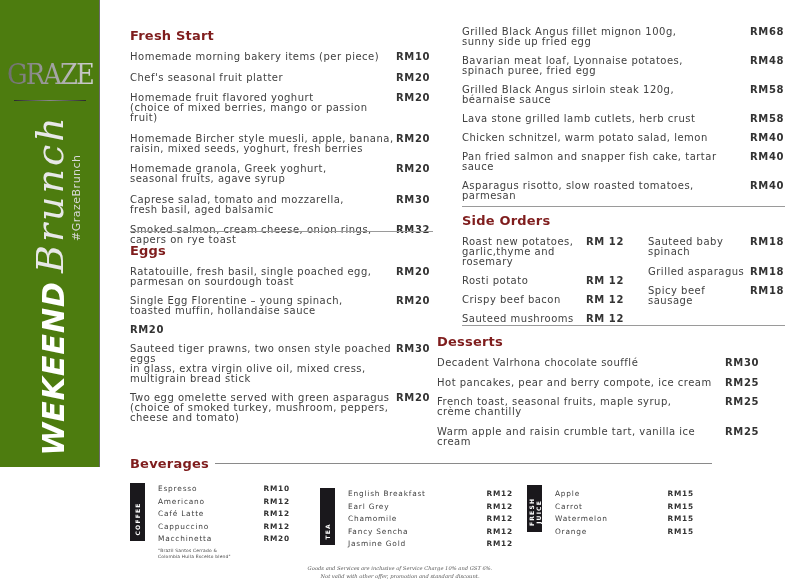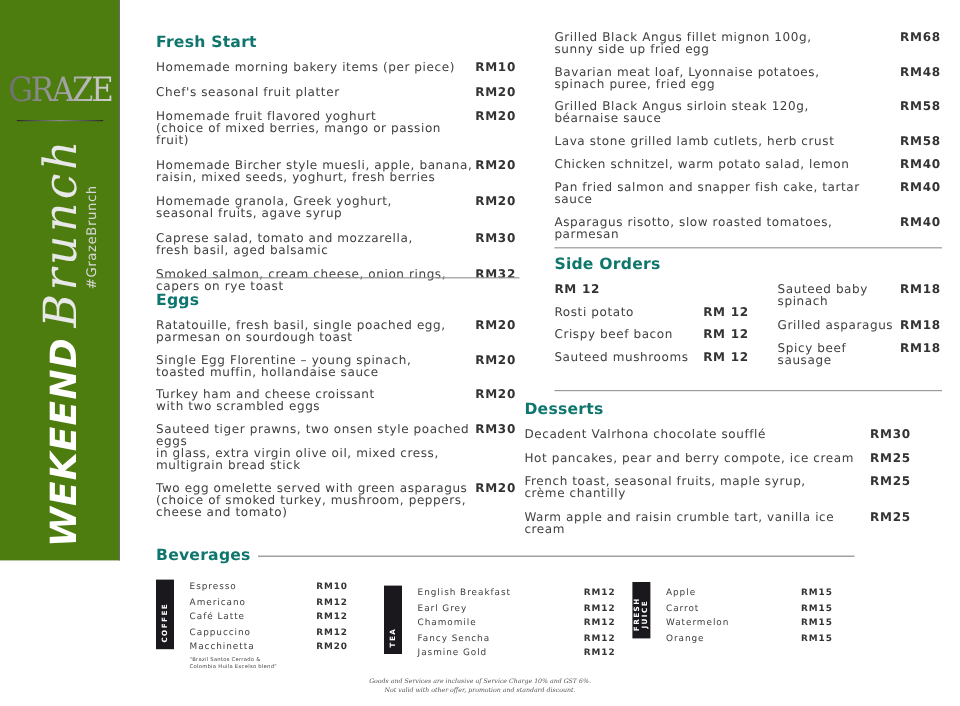--- a/index.html
+++ b/index.html
@@ -40,21 +40,21 @@
   .vt-tag {
     position: absolute; left: 32px; bottom: -14px;
     font-family: "DejaVu Sans", sans-serif; font-size: 11px; color: #d8d8d8;
     letter-spacing: 0.5px;
   }
 
   
   .section { position: absolute; }
   .section-title {
     font-family: "DejaVu Sans", sans-serif; font-weight: bold; font-size: 13px;
-    color: #0f766e; margin-bottom: 9px; letter-spacing: 0.2px;
+    color: #7f1d1d; margin-bottom: 9px; letter-spacing: 0.2px;
   }
   .item {
     display: flex; justify-content: space-between; align-items: flex-start;
     font-size: 10px; line-height: 10px; letter-spacing: 0.5px; color: #404040;
   }
   .item .desc { white-space: pre-line; }
   .item .price { font-weight: bold; color: #333; letter-spacing: 0.6px; white-space: nowrap; }
   .rule { position: absolute; height: 1px; background: #9a9a9a; }
 
   #fresh-start { left: 130px; top: 28px; width: 300px; }
@@ -177,22 +177,20 @@
         <span class="desc">Ratatouille, fresh basil, single poached egg,
 parmesan on sourdough toast</span>
         <span class="price">RM20</span>
       </div>
       <div class="item">
         <span class="desc">Single Egg Florentine – young spinach,
 toasted muffin, hollandaise sauce</span>
         <span class="price">RM20</span>
       </div>
       <div class="item">
-        <span class="desc">Turkey ham and cheese croissant
-with two scrambled eggs</span>
         <span class="price">RM20</span>
       </div>
       <div class="item">
         <span class="desc">Sauteed tiger prawns, two onsen style poached eggs
 in glass, extra virgin olive oil, mixed cress,
 multigrain bread stick</span>
         <span class="price">RM30</span>
       </div>
       <div class="item">
         <span class="desc">Two egg omelette served with green asparagus
@@ -238,20 +236,22 @@
       </div>
     </div>
 </div>
 <div class="rule" style="left:462px; top:206px; width:323px;"></div>
 
 <div class="section" id="side-orders">
   <div class="section-title">Side Orders</div>
   <div class="side-cols">
     <div class="side-col-left">
         <div class="item">
+          <span class="desc">Roast new potatoes,
+garlic,thyme and rosemary</span>
           <span class="price">RM 12</span>
         </div>
         <div class="item">
           <span class="desc">Rosti potato</span>
           <span class="price">RM 12</span>
         </div>
         <div class="item">
           <span class="desc">Crispy beef bacon</span>
           <span class="price">RM 12</span>
         </div>

